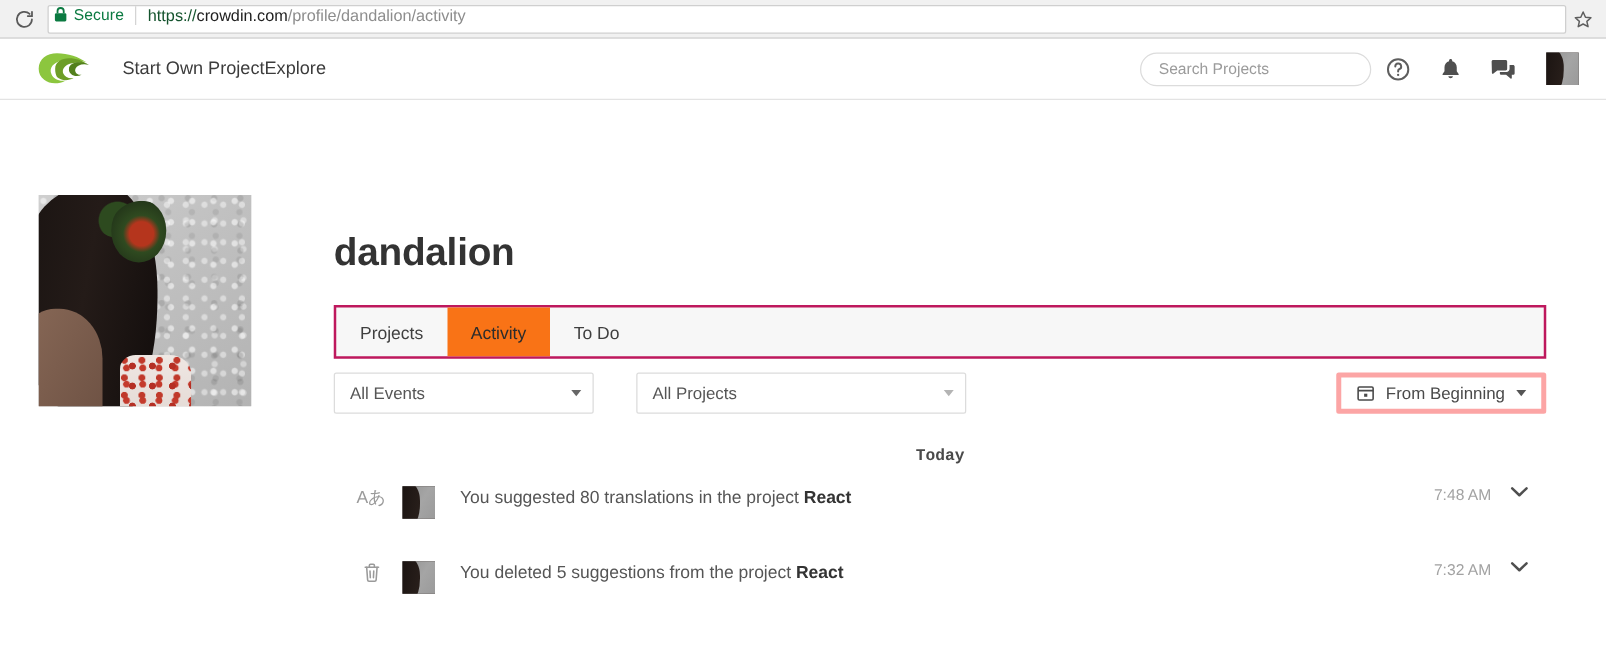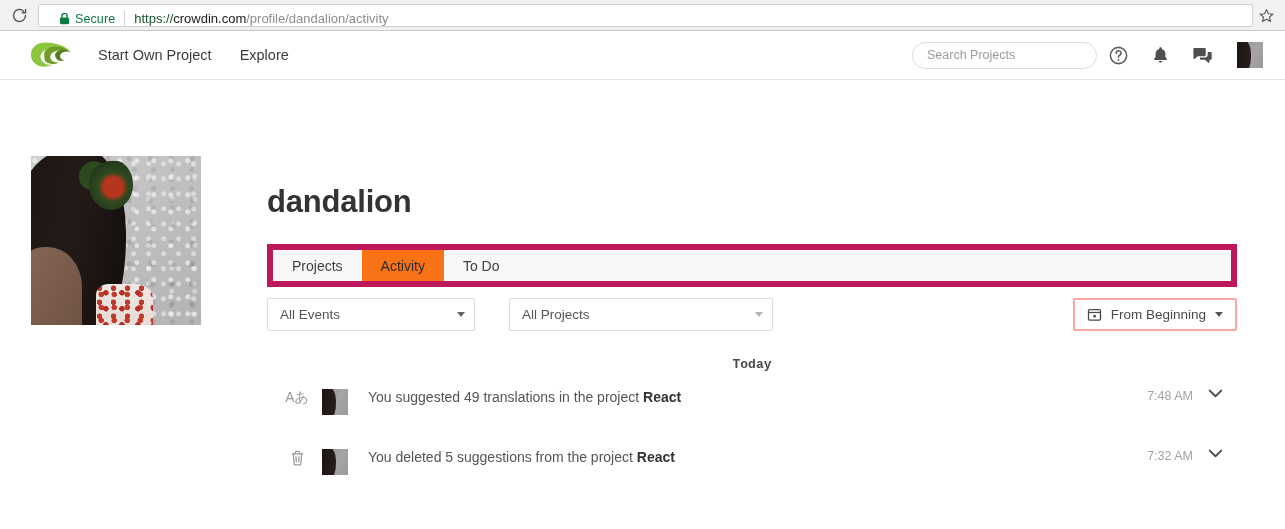--- a/index.html
+++ b/index.html
@@ -22,22 +22,22 @@
     width:26px; height:26px;
     display:flex; align-items:center; justify-content:center;
     flex:0 0 auto; cursor:pointer;
   }
   .omnibox {
     flex:1 1 auto; height:23px;
     background:#ffffff;
     border:1px solid #cfcfcf;
     border-radius:2px;
     margin-left:6px;
-    display:flex; align-items:flex-end;
-    padding:0 20px;
+    display:flex; align-items:flex-start;
+    padding:0 4px;
     cursor:text;
   }
   .secure-chip { display:flex; align-items:center; flex:0 0 auto; }
   .lock-icon { margin-right:5px; display:flex; align-items:center; }
   .secure-text {
     color:#0b7a41; font-size:12.5px;
     letter-spacing:.1px;
   }
   .omni-sep {
     width:1px; height:15px; background:#d4d4d4;
@@ -55,21 +55,21 @@
 
   
   .site-header {
     height:49px; width:1285px;
     background:#ffffff;
     border-bottom:1px solid #e3e3e3;
     display:flex; align-items:center;
     padding:0 22px 0 28px;
   }
   .logo { width:44px; height:30px; flex:0 0 auto; cursor:pointer; margin-right:26px; }
-  .nav-links { display:flex; align-items:center; gap:28px; }
+  .nav-links { display:flex; align-items:center; }
   .nav-link {
     font-size:14.5px; color:#3c3c3c;
     text-decoration:none; cursor:pointer;
     white-space:nowrap;
   }
   .header-right {
     margin-left:auto;
     display:flex; align-items:center; gap:0;
   }
   .search-wrap {
@@ -116,21 +116,21 @@
     font-size:31px; font-weight:bold;
     color:#333333; letter-spacing:-.2px;
     line-height:1; padding-top:30px;
   }
 
   
   .tabs {
     margin-top:27px;
     height:43px; width:970px;
     background:#f7f7f7;
-    border:6px solid #be185d;
+    border:2px solid #be185d;
     display:flex; align-items:stretch;
   }
   .tab {
     display:flex; align-items:center;
     padding:0 19px;
     font-size:14px; color:#3f3f3f;
     cursor:pointer; user-select:none;
   }
   .tab.active { background:#f97316; color:#2c2c2c; }
 
@@ -163,21 +163,21 @@
   .caret-light {
     width:0; height:0;
     border-left:4px solid transparent;
     border-right:4px solid transparent;
     border-top:5px solid #b4b4b4;
     flex:0 0 auto;
   }
   .date-btn {
     margin-left:auto;
     height:33px;
-    border:2px solid #fca5a5; border-radius:2px;
+    border:4px solid #fca5a5; border-radius:2px;
     background:#fff;
     display:flex; align-items:center;
     padding:0 12px;
     gap:9px;
     font-size:13.5px; color:#4a4a4a;
     cursor:pointer; user-select:none;
   }
   .caret-down-sm {
     width:0; height:0;
     border-left:4px solid transparent;
@@ -442,21 +442,21 @@
       <div class="activity-item">
         <div class="act-type-icon">
           <span style="font-size:14px;color:#9a9a9a;">Aあ</span>
         </div>
         <div class="act-avatar">
           <div class="avatar-art">
             <div class="bg"></div>
             <div class="head"></div>
           </div>
         </div>
-        <div class="act-text"><span>You suggested 49 translations in the project </span><b>React</b></div>
+        <div class="act-text"><span>You suggested 80 translations in the project </span><b>React</b></div>
         <div class="act-time">7:48 AM</div>
         <div class="act-expand">
           <svg width="15" height="9" viewBox="0 0 16 10" fill="none" stroke="#4f4f4f" stroke-width="2.2" stroke-linecap="round" stroke-linejoin="round">
             <polyline points="1.6,1.8 8,8 14.4,1.8"></polyline>
           </svg>
         </div>
       </div>
 
       <div class="activity-item">
         <div class="act-type-icon">

